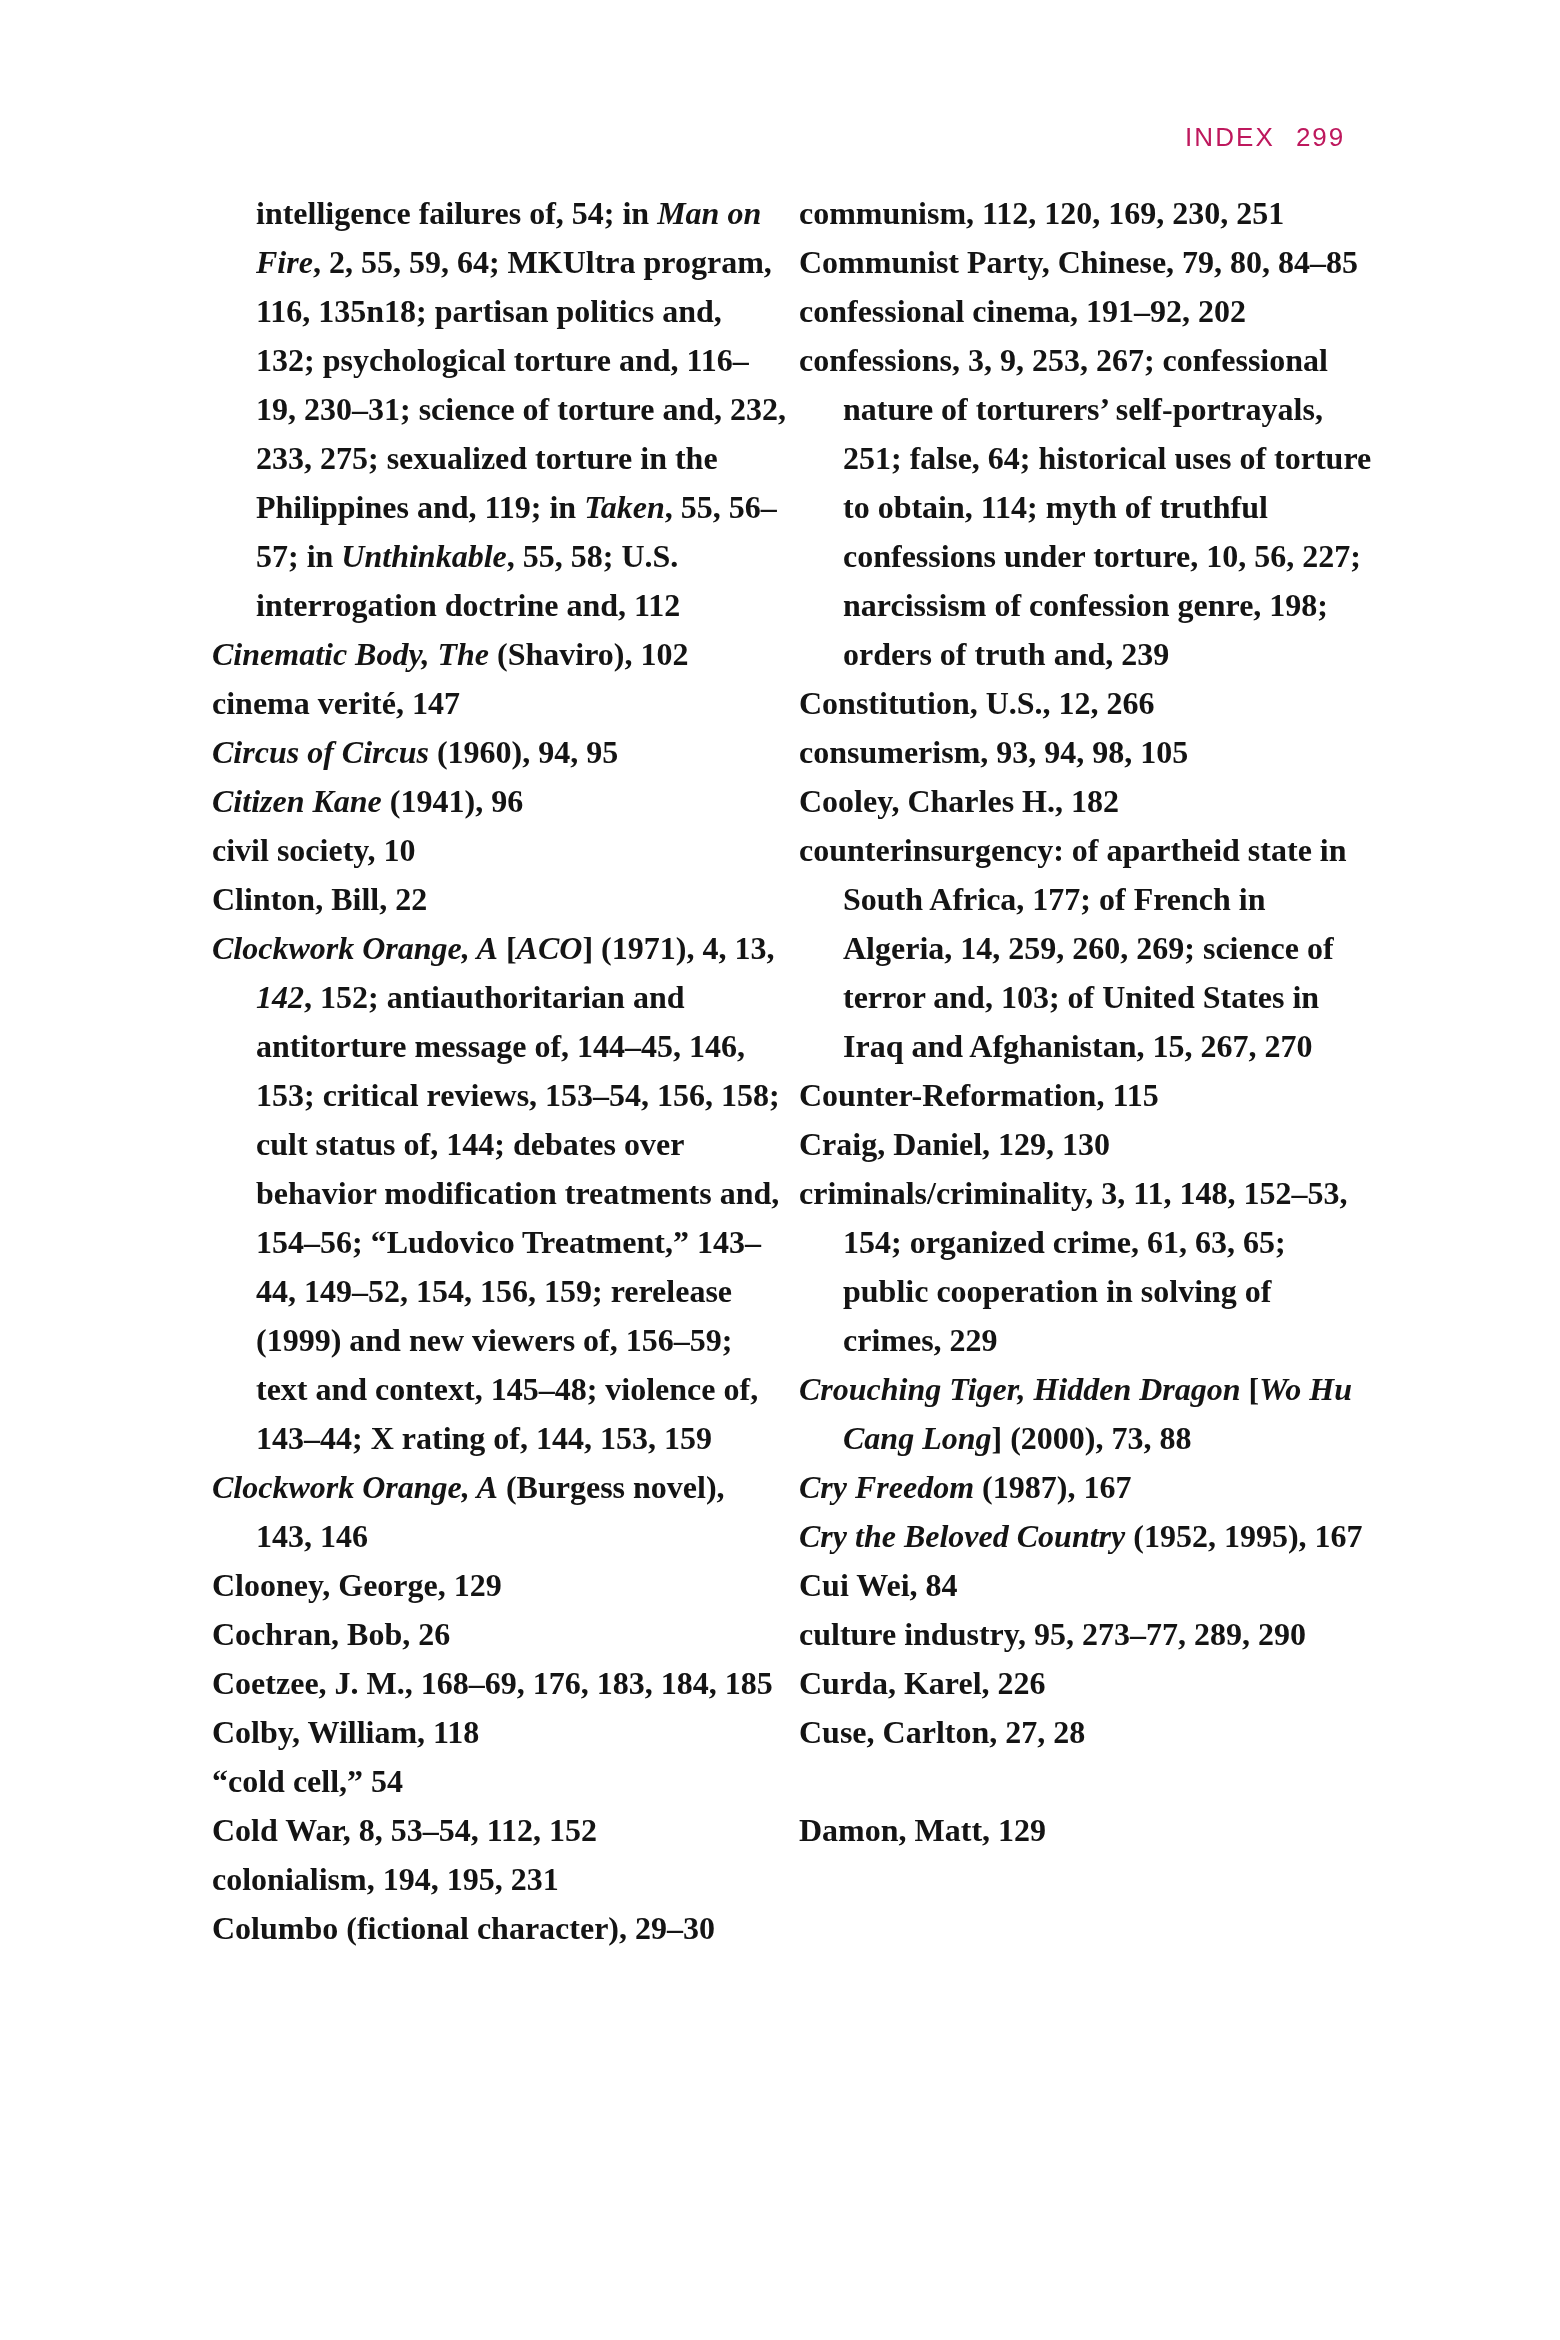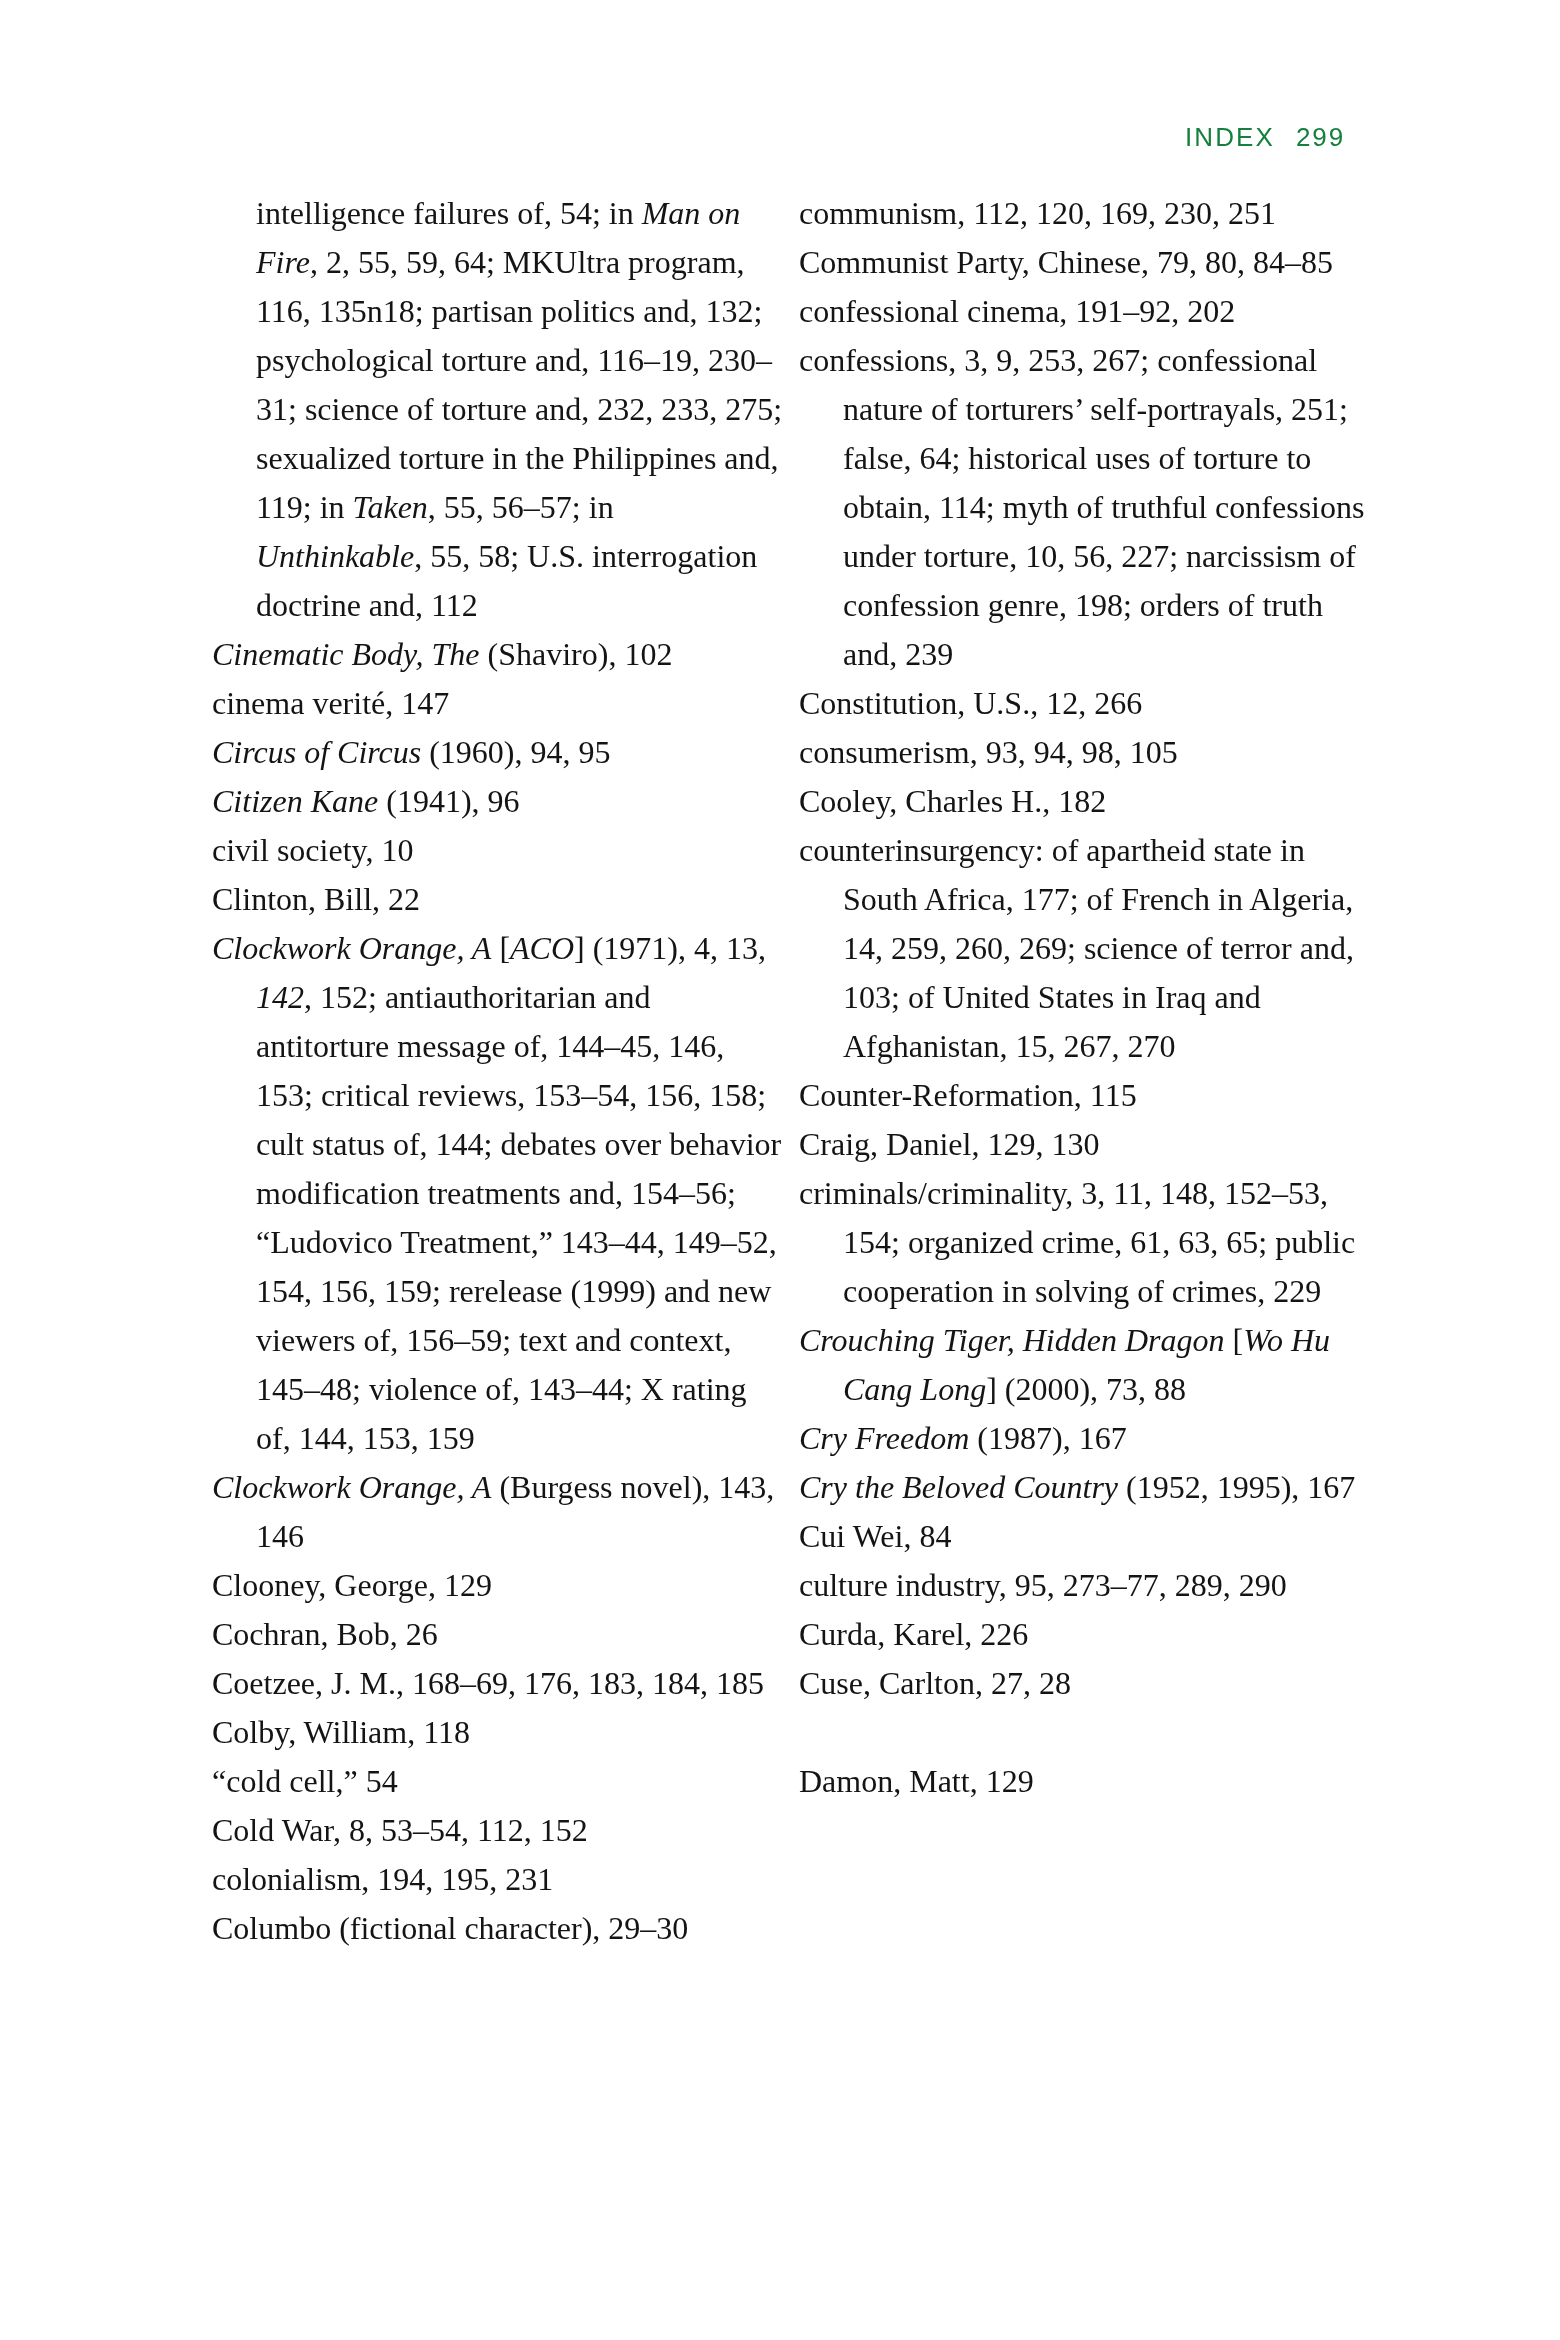--- a/index.html
+++ b/index.html
@@ -15,40 +15,41 @@
     color: #141414;
     font-family: "Liberation Serif", "DejaVu Serif", serif;
   }
   .running-head {
     position: absolute;
     top: 122px;
     left: 1185px;
     font-family: "Liberation Sans", "DejaVu Sans", sans-serif;
     font-size: 26px;
     letter-spacing: 2.1px;
-    color: #15803d;
+    color: #be185d;
     white-space: nowrap;
   }
   .running-head .folio {
     margin-left: 21px;
     letter-spacing: 1.9px;
   }
   .column {
     position: absolute;
     top: 189px;
     width: 574px;
   }
   .col-left { left: 212px; }
   .col-right { left: 799px; }
   .entry {
     font-size: 32px;
     line-height: 49px;
     padding-left: 44px;
     text-indent: -44px;
     margin: 0;
+    font-weight: bold;
   }
   .entry.cont {
     
     padding-left: 44px;
     text-indent: 0;
   }
   .entry .it { font-style: italic; }
   .group-gap { height: 49px; }
 </style>
 </head>

